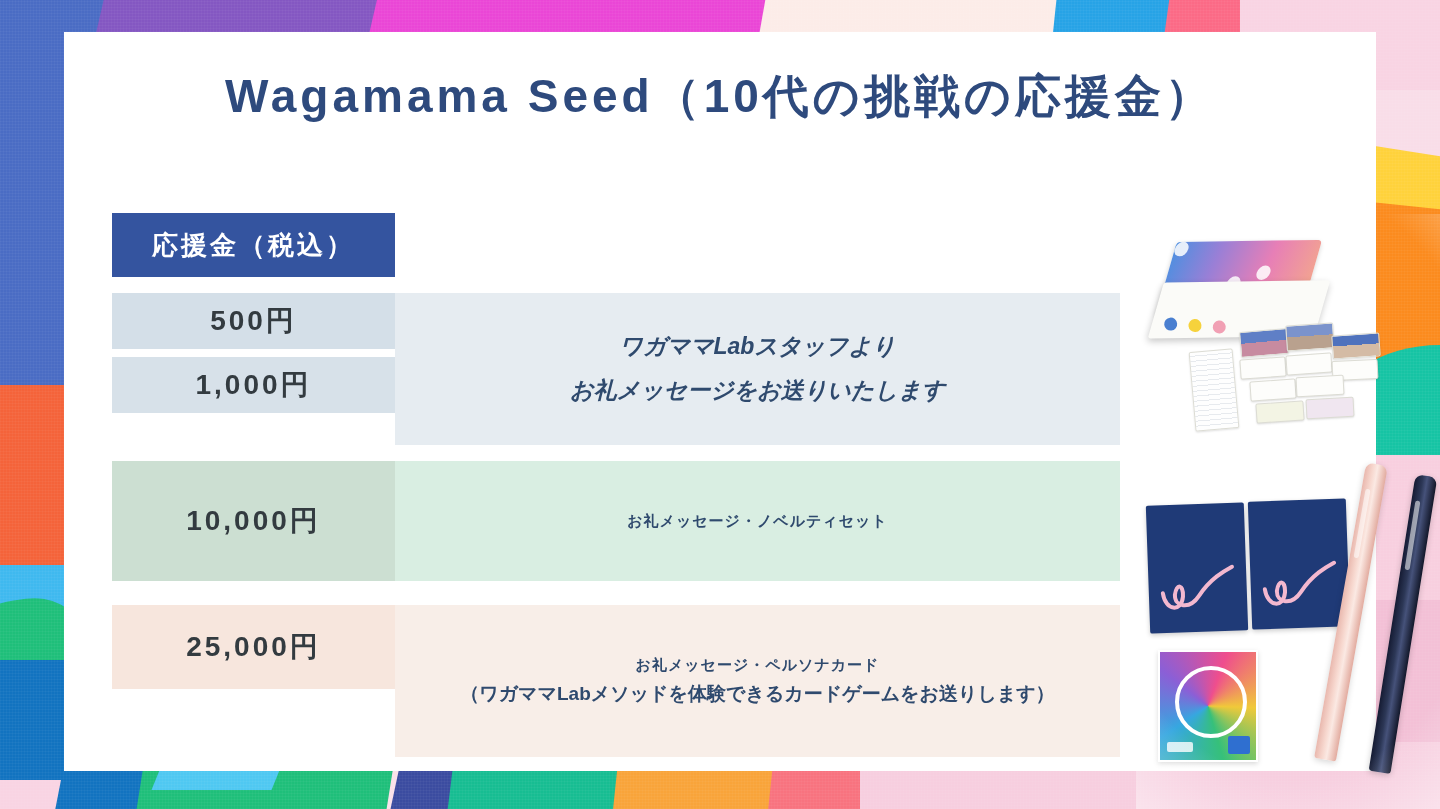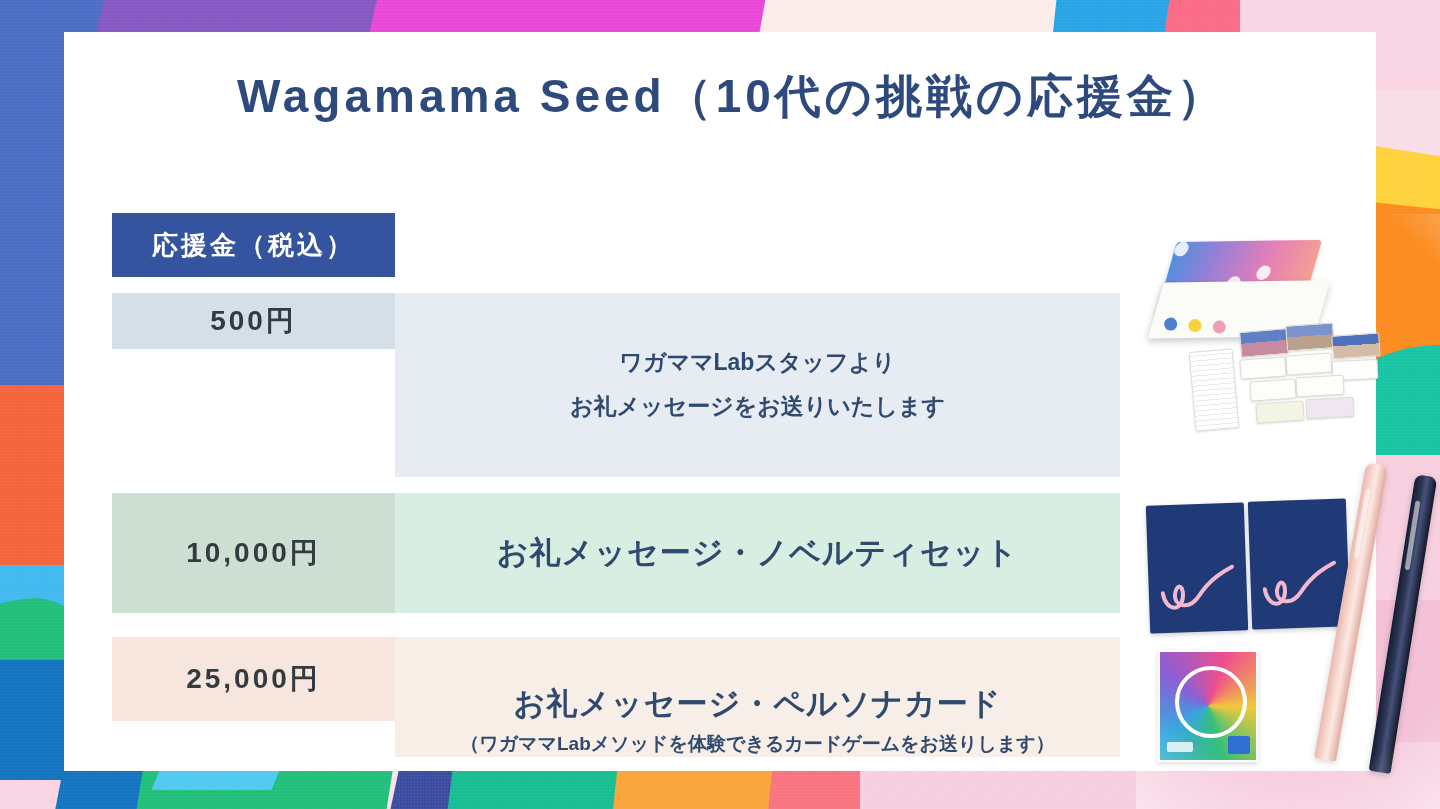--- a/index.html
+++ b/index.html
@@ -82,21 +82,21 @@
     top: 32px;
     width: 1312px;
     height: 739px;
     background: #ffffff;
     box-shadow: 0 0 0 0 rgba(0,0,0,0);
   }
 
   
   #title {
     position: absolute;
-    left: 12px; top: 34px;
+    left: 0; top: 34px;
     width: 1312px;
     text-align: center;
     font-size: 46px;
     font-weight: 700;
     color: #2e4a7d;
     letter-spacing: 4px;
     white-space: nowrap;
   }
   #subtitle {
     position: absolute;
@@ -152,25 +152,25 @@
   .amt-c { background: #d2dde7; }
   .amt-d { background: #ccdfd2; height: 120px; }
   .amt-e { background: #f7e6dd; height: 84px; }
 
   .desc {
     background: #e6ecf1;
     color: #2f4a6e;
     font-weight: 700;
     flex-direction: column;
   }
-  .desc-1 { height: 184px; font-size: 23px; line-height: 1.9; }
+  .desc-1 { height: 152px; font-size: 23px; line-height: 1.9; font-style: italic; }
   .desc-2 { height: 120px; background: #d9eee2; }
-  .desc-3 { height: 120px; background: #f8eee8; justify-content: flex-end; }
-
-  .desc-main { font-size: 31px; letter-spacing: 1px; }
+  .desc-3 { height: 152px; background: #f8eee8; }
+
+  .desc-main { font-size: 15px; letter-spacing: 1px; }
   .desc-sub  { font-size: 19px; letter-spacing: 0px; margin-top: 6px; }
   .gap-16 { height: 16px; }
 
   
   #photos {
     position: absolute;
     left: 1080px;
     top: 190px;
     width: 300px;
     height: 580px;
@@ -294,20 +294,21 @@
     <div id="table">
 
       <div class="trow">
         <div class="cell hdr c1">応援金（税込）</div>
       </div>
       <div class="gap-16"></div>
 
       <div class="trow">
         <div class="c1">
           <div class="cell amt amt-a">500円</div>
+          <div class="cell amt amt-b">1,000円</div>
         </div>
         <div class="cell desc desc-1 c2">
           <div>ワガママLabスタッフより</div>
           <div>お礼メッセージをお送りいたします</div>
         </div>
       </div>
       <div class="gap-16"></div>
 
       <div class="trow">
         <div class="cell amt amt-d c1">10,000円</div>

